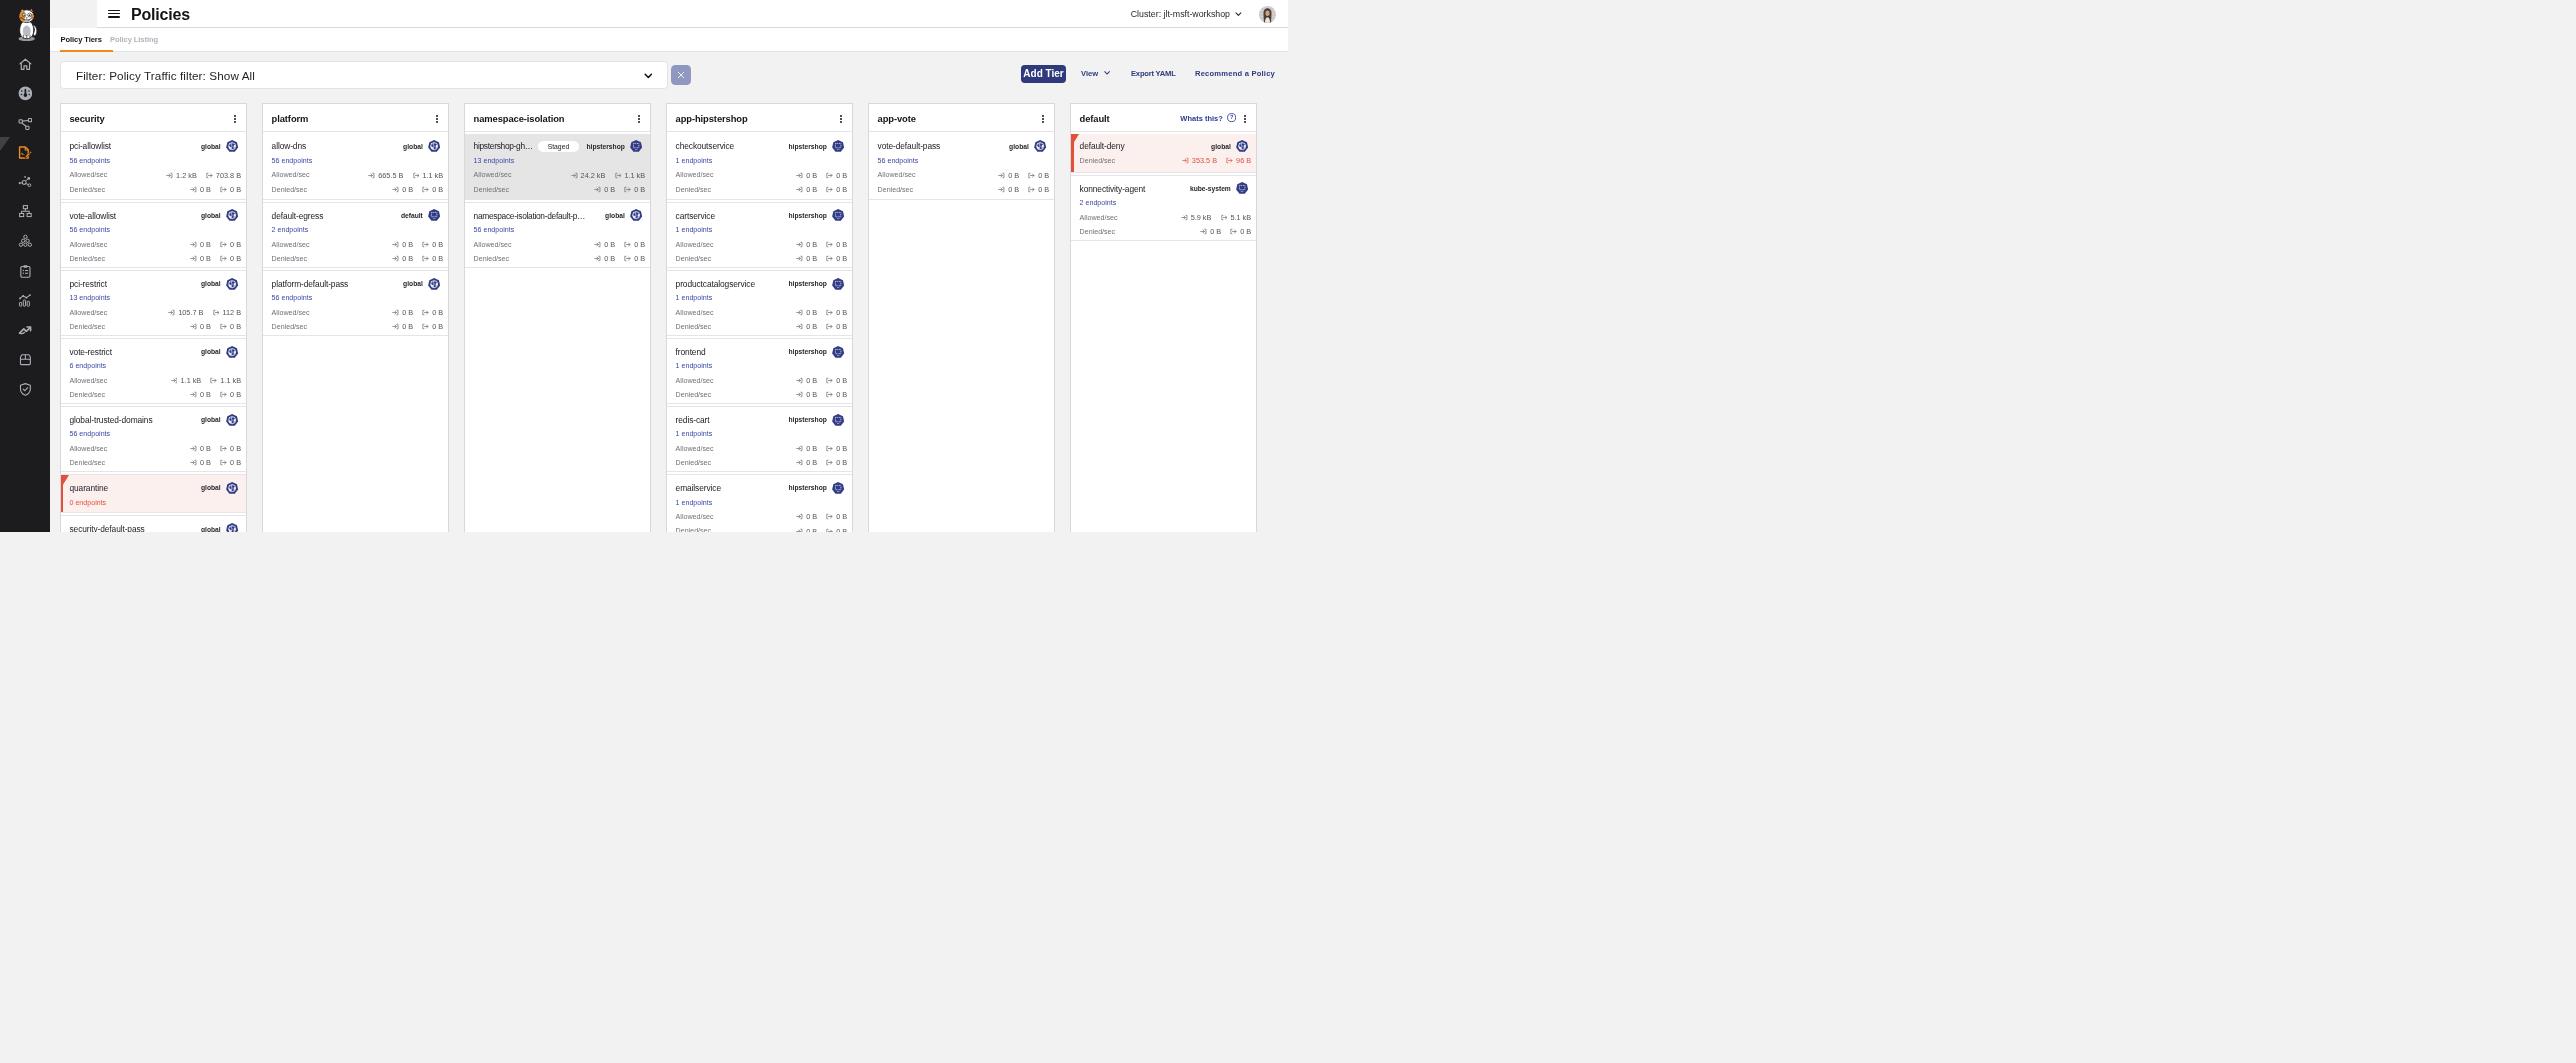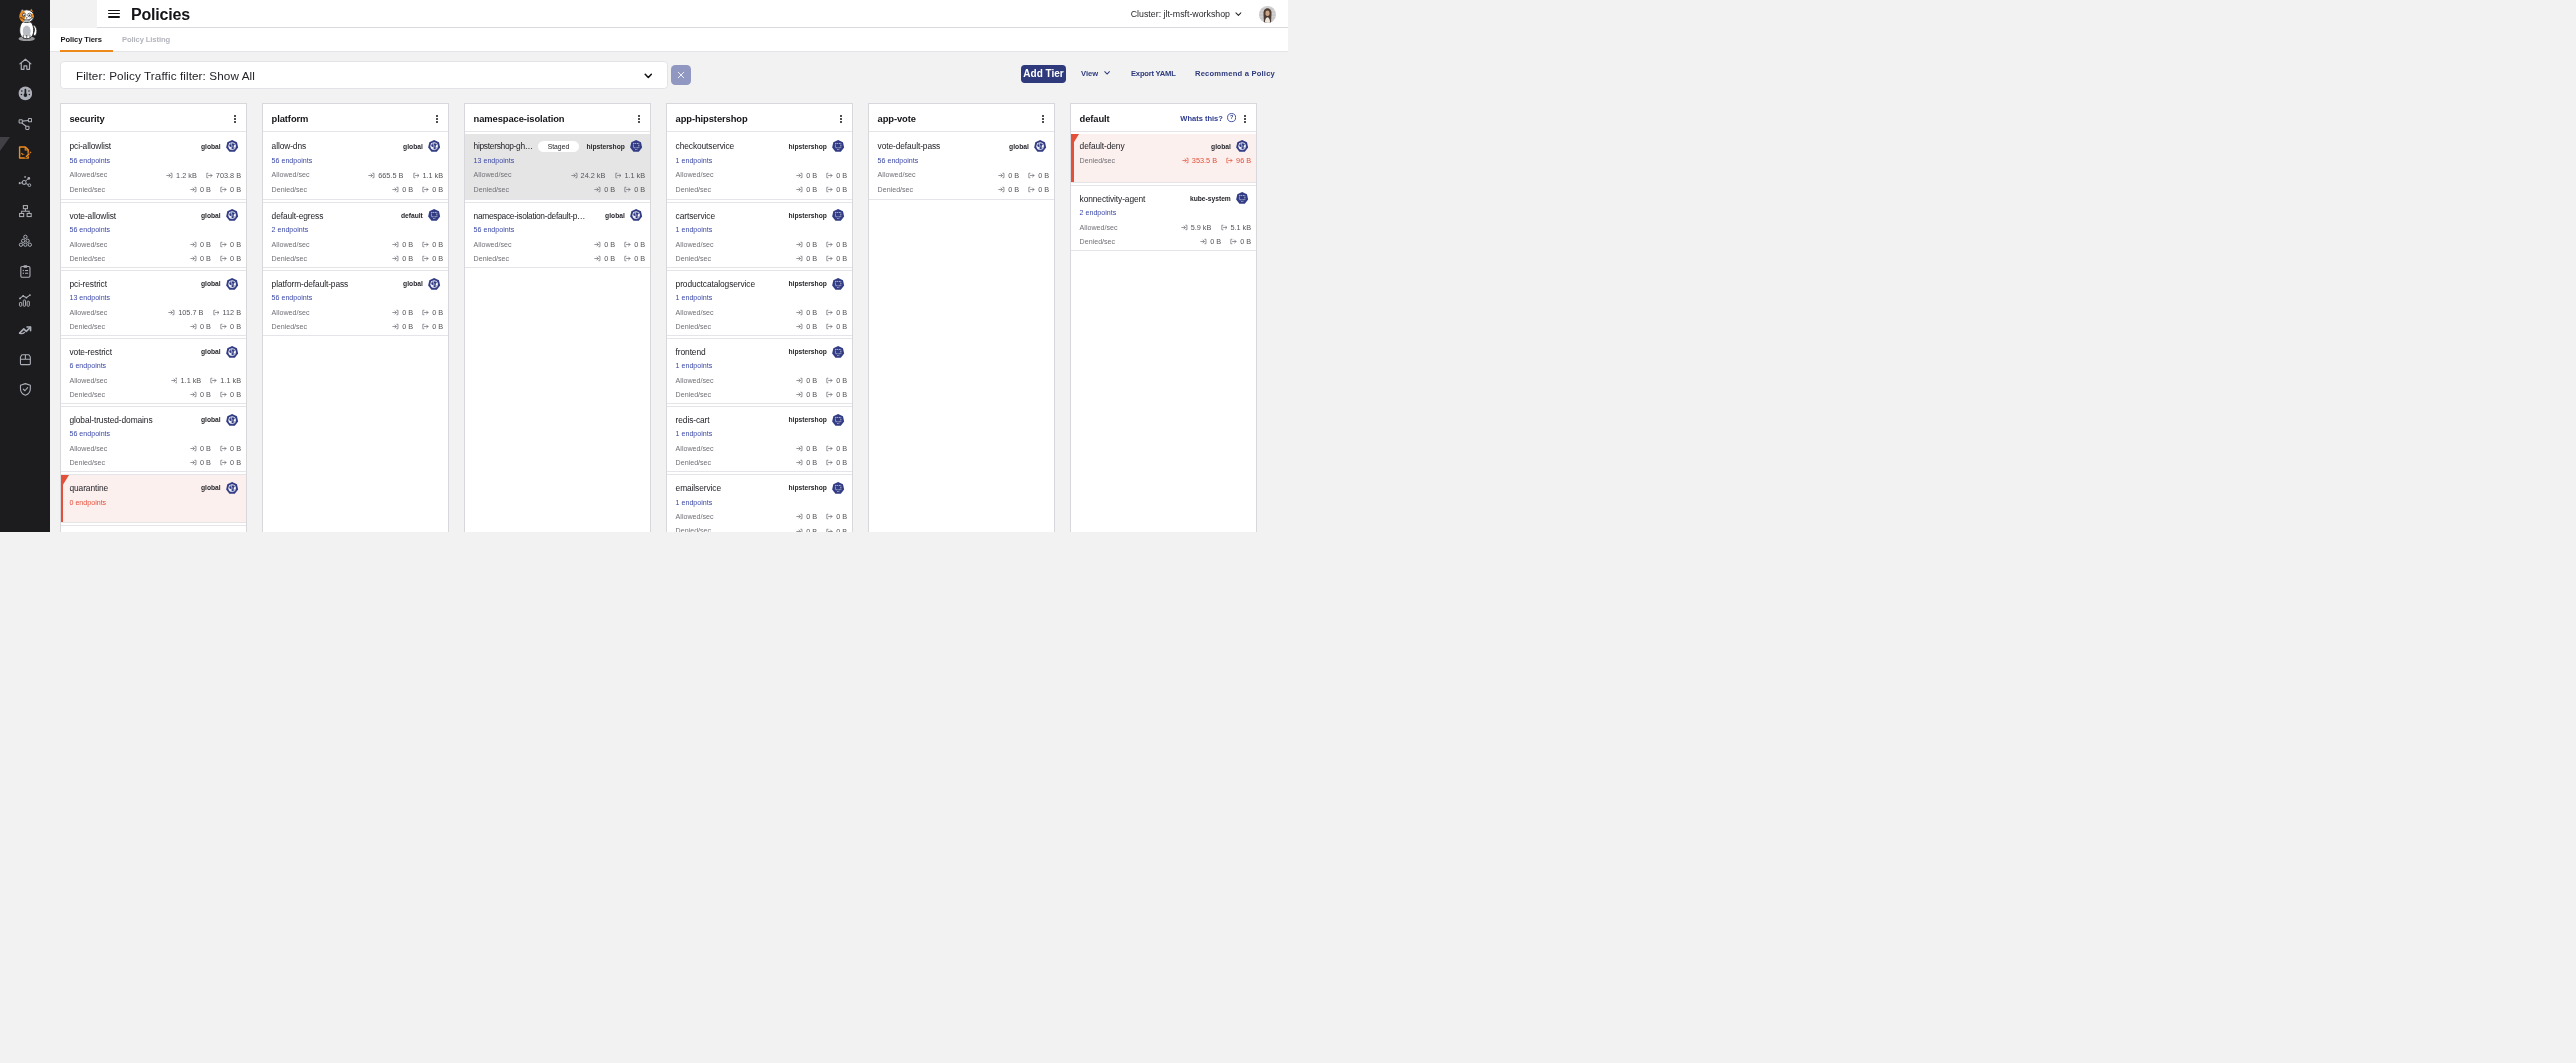--- a/index.html
+++ b/index.html
@@ -13,37 +13,37 @@
 header.top { position:absolute; left:0; right:0; top:0; height:28px; background:#fff; border-bottom:0.6px solid #d9d9de;margin-left:47px; }
 .burger { position:absolute; left:11px; top:9.9px; width:12.3px; }
 .burger span { display:block; height:1.4px; background:#141414; border-radius:1.2px; margin-bottom:1.8px; }
 h1.title { position:absolute; left:34px; top:6.2px; font-size:16px; font-weight:700; color:#141418; letter-spacing:-0.2px; }
 .cluster { position:absolute; right:58px; top:8.6px; font-size:8.8px; color:#26262b; font-weight:400; }
 .clusterchev { position:absolute; right:46px; top:11.7px; }
 .avatar { position:absolute; right:11.7px; top:5.5px; width:17px; height:17px; border-radius:50%; overflow:hidden; }
 .tabs { position:absolute; left:0; right:0; top:28px; height:24px; background:#fff; border-bottom:1.2px solid #e4e4e8; }
 .tab { position:absolute; top:0; height:24px; line-height:23px; font-size:7.6px; font-weight:700; letter-spacing:-0.1px; }
 .tab.active { left:9.9px; width:53px; color:#18181c; border-bottom:2.5px solid #ee8a1c; padding-left:0.6px; }
-.tab.idle { left:72px; color:#b3b4bc; }
+.tab.idle { left:60px; color:#b3b4bc; }
 .filter { position:absolute; left:9.9px; top:61px; width:608px; height:28px; background:#fff; border:0.6px solid #e2e2e7; border-radius:3.7px; font-size:11.7px; letter-spacing:0.1px; color:#1f1f25; line-height:27px; padding-left:15px; }
 .fchev { position:absolute; right:14.8px; top:10.5px; }
 .clearbtn { position:absolute; left:621px; top:65px; width:19.7px; height:19.7px; border-radius:4.3px; background:#9097c1; color:#fff; font-size:8.6px; text-align:center; line-height:19px; }
 .addtier { position:absolute; left:971px; top:65px; width:45px; height:18px; background:#2e3a7c; color:#fff; border-radius:3.7px; font-size:10px; font-weight:700; text-align:center; line-height:18px; }
 .tlink { position:absolute; top:65px; height:18px; line-height:18px; color:#2e3a7c; font-size:7.6px; font-weight:700; }
 .board { position:absolute; left:0; top:103px; right:0; height:435px; }
 .col { position:absolute; top:0; width:187px; height:438px; background:#fff; border:0.6px solid #d7d7dc; overflow:hidden; }
 .colhead { height:28px; border-bottom:0.6px solid #e5e5e9; position:relative; background:#fff; margin-bottom:1.8px; }
 .colhead .tname { position:absolute; left:8.6px; top:9.2px; line-height:11px; font-size:9.4px; font-weight:700; color:#141418; letter-spacing:-0.1px; }
 .kebab { position:absolute; right:8px; top:11px; width:6.2px; }
 .kebab i { display:block; width:2px; height:2px; border-radius:50%; background:#141414; margin:0 auto 1px; }
 .whats { position:absolute; right:20.3px; top:0; height:28px; color:#2e3c8f; font-size:7.5px; font-weight:700; display:flex; align-items:center; gap:3.7px; }
 .card { position:relative; height:66px; border-bottom:0.6px solid #e5e5e9; margin-bottom:2.1px; padding:6.2px 7.4px 0 8.6px; background:#fff; }
 .card + .card { border-top:0.6px solid #e5e5e9; }
 .card.staged { background:#e5e5e5; }
-.card.alert { background:#fcf0ee; height:49px; }
+.card.alert { background:#fcf0ee; height:39px; }
 .r1 { height:13px; display:flex; align-items:center; }
 .pname { font-size:8.4px; font-weight:400; color:#222228; white-space:nowrap; letter-spacing:-0.1px; }
 .sp { flex:1; }
 .scope { font-size:6.7px; font-weight:700; color:#26262c; margin-right:5.5px; }
 .eprow { margin-top:3.1px; height:11.7px; line-height:11.7px; font-size:7.1px; color:#3b49a5; }
 .eprow.red { color:#e2503a; }
 .mrow { display:flex; align-items:center; height:11.7px; font-size:7.1px; }
 .mrow.m1 { margin-top:1.8px; }
 .mrow.m2 { margin-top:2.5px; }
 .mlabel { color:#707077; flex:1; }

